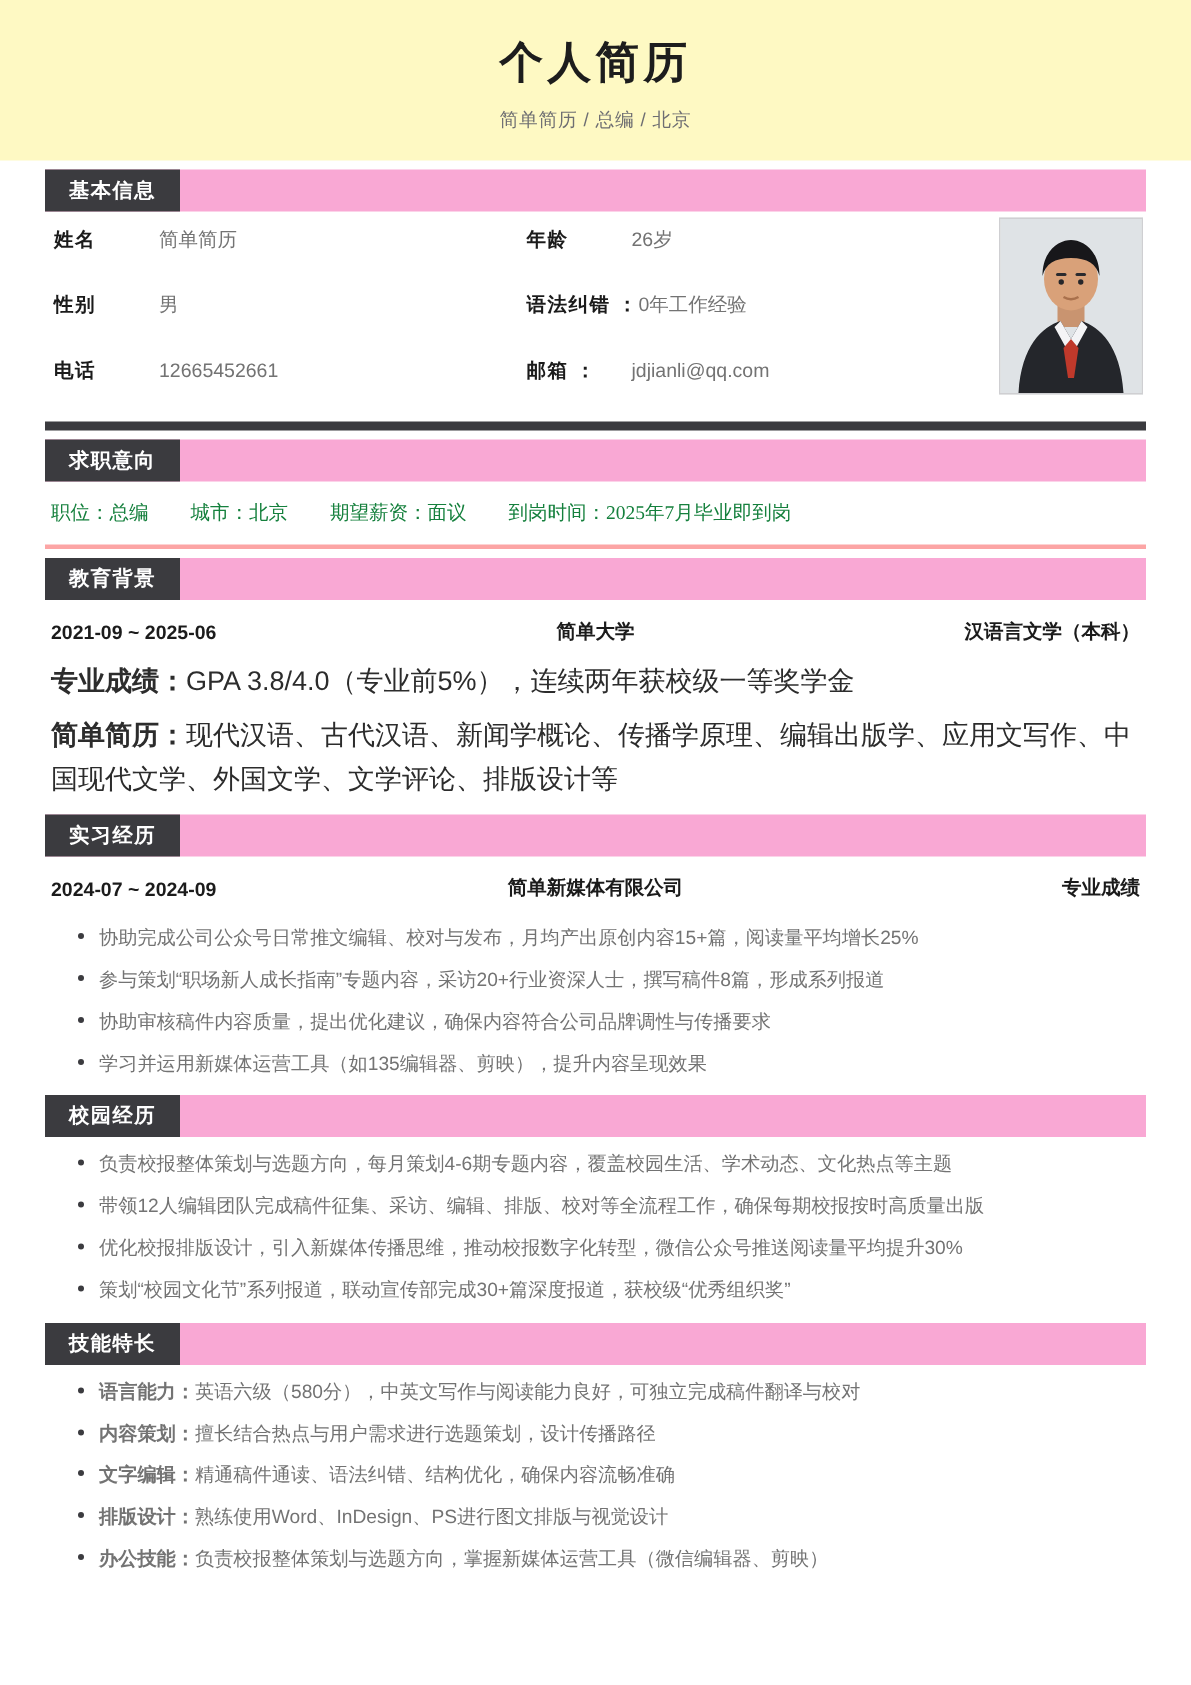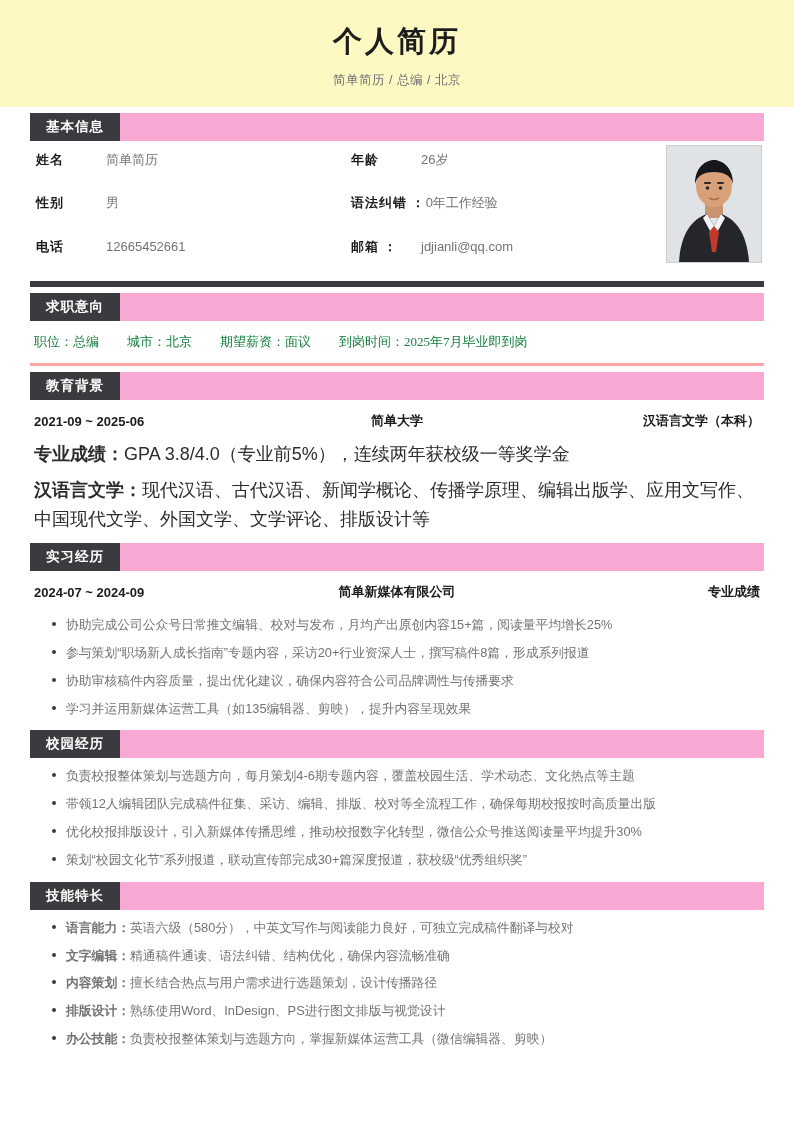--- a/index.html
+++ b/index.html
@@ -239,21 +239,21 @@
     </div>
     <div class="entry-head">
       <span class="left">2021-09 ~ 2025-06</span>
       <span class="mid">简单大学</span>
       <span class="right">汉语言文学（本科）</span>
     </div>
     <div class="kvline">
       <b>专业成绩：</b><span>GPA 3.8/4.0（专业前5%），连续两年获校级一等奖学金</span>
     </div>
     <div class="kvline">
-      <b>汉语言文学：</b><span>现代汉语、古代汉语、新闻学概论、传播学原理、编辑出版学、应用文写作、中国现代文学、外国文学、文学评论、排版设计等</span>
+      <b>简单简历：</b><span>现代汉语、古代汉语、新闻学概论、传播学原理、编辑出版学、应用文写作、中国现代文学、外国文学、文学评论、排版设计等</span>
     </div>
 
     <div class="sec">
       <div class="tag">实习经历</div>
       <div class="rest"></div>
     </div>
     <div class="entry-head">
       <span class="left">2024-07 ~ 2024-09</span>
       <span class="mid">简单新媒体有限公司</span>
       <span class="right">专业成绩</span>
@@ -275,20 +275,20 @@
       <li>优化校报排版设计，引入新媒体传播思维，推动校报数字化转型，微信公众号推送阅读量平均提升30%</li>
       <li>策划“校园文化节”系列报道，联动宣传部完成30+篇深度报道，获校级“优秀组织奖”</li>
     </ul>
 
     <div class="sec">
       <div class="tag">技能特长</div>
       <div class="rest"></div>
     </div>
     <ul class="bullets">
       <li><span class="lead">语言能力：</span><span>英语六级（580分），中英文写作与阅读能力良好，可独立完成稿件翻译与校对</span></li>
+      <li><span class="lead">内容策划：</span><span>擅长结合热点与用户需求进行选题策划，设计传播路径</span></li>
       <li><span class="lead">文字编辑：</span><span>精通稿件通读、语法纠错、结构优化，确保内容流畅准确</span></li>
-      <li><span class="lead">内容策划：</span><span>擅长结合热点与用户需求进行选题策划，设计传播路径</span></li>
       <li><span class="lead">排版设计：</span><span>熟练使用Word、InDesign、PS进行图文排版与视觉设计</span></li>
       <li><span class="lead">办公技能：</span><span>负责校报整体策划与选题方向，掌握新媒体运营工具（微信编辑器、剪映）</span></li>
     </ul>
 
   </div>
 </div>
 
 </body></html>

